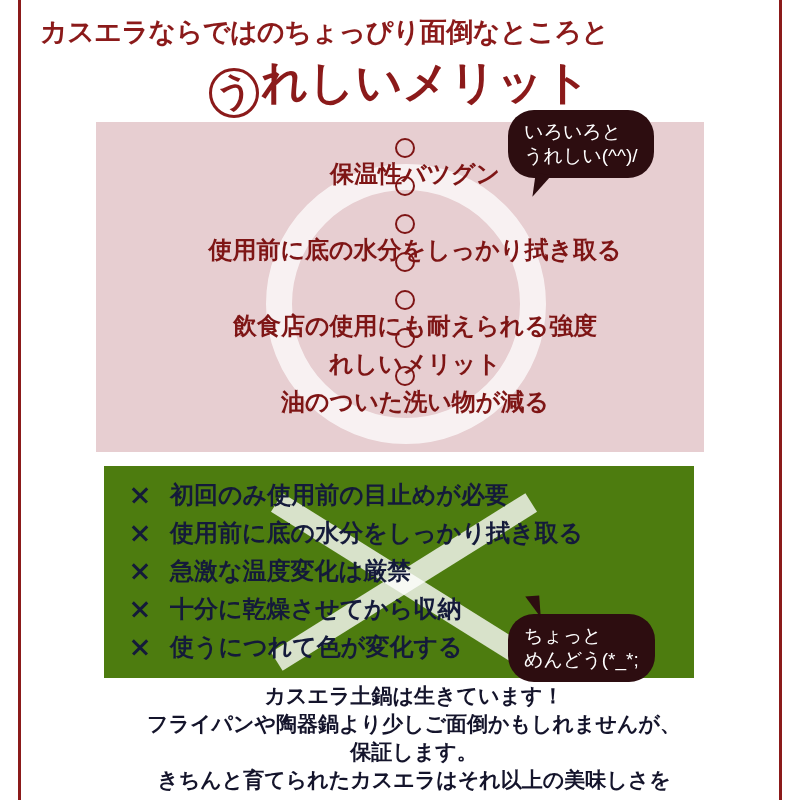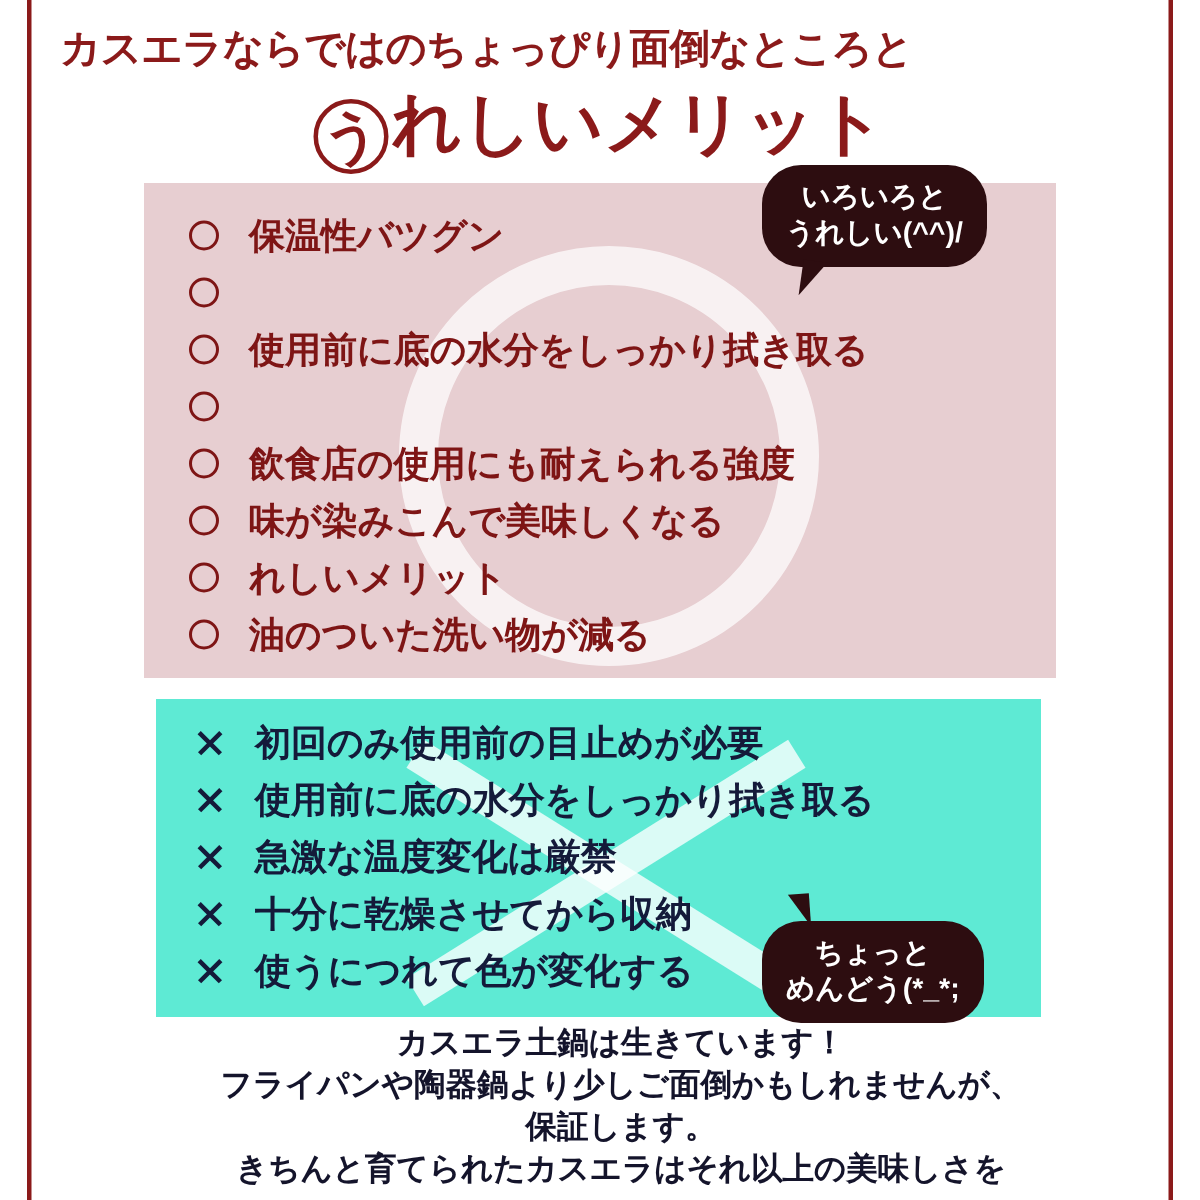--- a/index.html
+++ b/index.html
@@ -53,20 +53,21 @@
     position: absolute;
     left: 40px;
     top: 52px;
     width: 720px;
     text-align: center;
     color: #8b1a1a;
     font-size: 46px;
     font-weight: bold;
     letter-spacing: 0px;
     white-space: nowrap;
+    font-family: Liberation Mono, monospace;
   }
   .headline-sub .circled {
     display: inline-block;
     border: 3px solid #8b1a1a;
     border-radius: 50%;
     width: 50px;
     height: 50px;
     line-height: 46px;
     text-align: center;
     font-size: 38px;
@@ -103,40 +104,41 @@
   }
   .pros-list li {
     position: relative;
     display: flex;
     align-items: center;
     height: 38px;
     color: #7e1515;
     font-size: 24px;
     font-weight: bold;
     padding-left: 30px;
+    flex-direction: column;
   }
   .mark-o {
     display: inline-block;
     width: 20px;
     height: 20px;
     border: 2.6px solid #7e1515;
     border-radius: 50%;
     box-sizing: border-box;
     margin-right: 20px;
     flex: none;
   }
 
   
   .panel-cons {
     position: absolute;
     left: 104px;
     top: 466px;
     width: 590px;
     height: 212px;
-    background: #5eead4;
+    background: #4d7c0f;
     overflow: hidden;
   }
   .panel-cons .cross {
     position: absolute;
     left: 150px;
     top: 10px;
     width: 300px;
     height: 190px;
   }
   .panel-cons .cross span {
@@ -185,25 +187,24 @@
   }
   .mark-x::before { transform: rotate(45deg); }
   .mark-x::after { transform: rotate(-45deg); }
 
   
   .bubble {
     position: absolute;
     background: #2d0d10;
     color: #ffffff;
     font-size: 19px;
-    font-weight: bold;
+    font-weight: normal;
     line-height: 1.25;
     padding: 10px 16px;
     border-radius: 26px;
-    text-align: center;
     white-space: nowrap;
   }
   .bubble-1 {
     left: 508px;
     top: 110px;
   }
   .bubble-1::after {
     content: "";
     position: absolute;
     left: 26px;
@@ -272,24 +273,20 @@
       </li>
       <li>
         <span class="mark-o"></span>
       </li>
       <li>
         <span class="mark-o"></span>
         <span>飲食店の使用にも耐えられる強度</span>
       </li>
       <li>
         <span class="mark-o"></span>
-        <span>味が染みこんで美味しくなる</span>
-      </li>
-      <li>
-        <span class="mark-o"></span>
         <span>れしいメリット</span>
       </li>
       <li>
         <span class="mark-o"></span>
         <span>油のついた洗い物が減る</span>
       </li>
     </ul>
   </div>
 
   <div class="bubble bubble-1">

